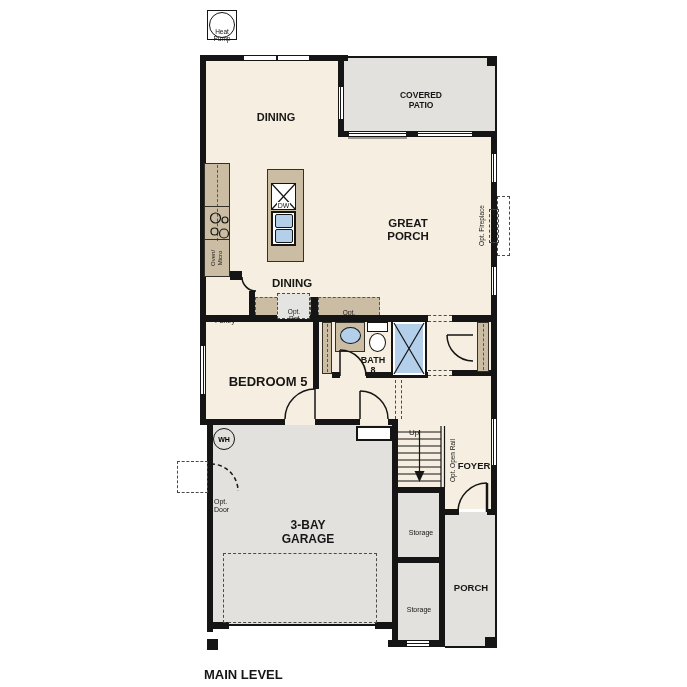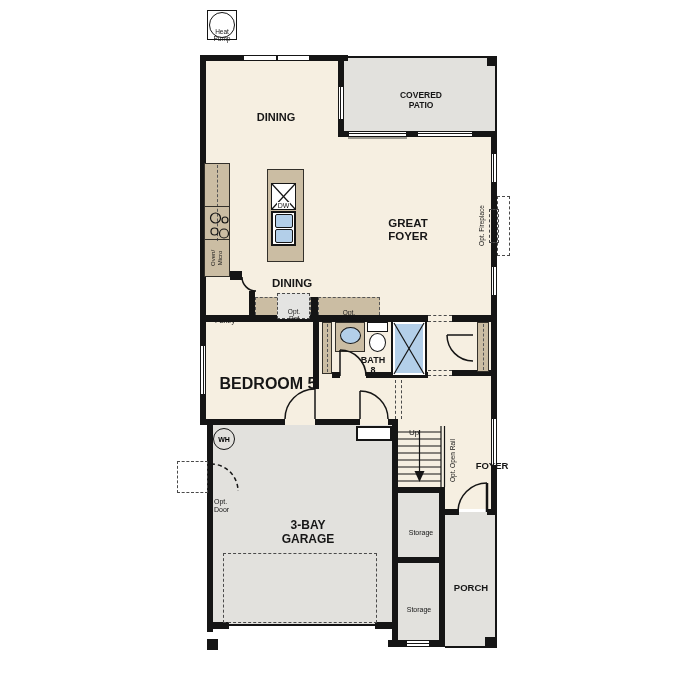--- a/index.html
+++ b/index.html
@@ -194,33 +194,34 @@
         <line x1="419.5" y1="430" x2="419.5" y2="471"></line>
       </g>
     </g>
     <polygon points="414.5,471 424.5,471 419.5,482" fill="#151515"></polygon>
   </svg>
 
   <div class="lbl" style="left:240px;top:99px;width:72px;font-size:11px;">DINING</div>
   <div class="lbl" style="left:392px;top:79px;width:58px;font-size:8.5px;">COVERED
 PATIO</div>
   <div class="lbl" style="left:368px;top:205px;width:80px;font-size:11.5px;">GREAT
-FOYER</div>
+PORCH</div>
   <div class="lbl" style="left:257px;top:265px;width:70px;font-size:11.5px;">DINING</div>
   <div class="lbl" style="left:202px;top:305px;width:46px;font-size:7px;font-weight:normal;">Pantry</div>
-  <div class="lbl" style="left:218px;top:363px;width:100px;font-size:16px;">BEDROOM 5</div>
+  <div class="lbl" style="left:218px;top:363px;width:100px;font-size:13px;">BEDROOM 5</div>
   <div class="lbl" style="left:358px;top:343px;width:30px;font-size:9px;">BATH
 8</div>
-  <div class="lbl" style="left:470px;top:449px;width:44px;font-size:9.5px;">FOYER</div>
+  <div class="lbl" style="left:452px;top:449px;width:44px;font-size:9.5px;">FOYER</div>
   <div class="lbl" style="left:276px;top:507px;width:64px;font-size:12px;">3-BAY
 GARAGE</div>
   <div class="lbl" style="left:447px;top:571px;width:48px;font-size:9.5px;">PORCH</div>
   <div class="lbl" style="left:397px;top:517px;width:48px;font-size:7px;font-weight:normal;">Storage</div>
   <div class="lbl" style="left:395px;top:594px;width:48px;font-size:7px;font-weight:normal;">Storage</div>
   <div class="lbl" style="left:402px;top:416px;width:24px;font-size:8px;font-weight:normal;">Up</div>
+  <div class="lbl left" style="left:204px;top:656px;width:140px;font-size:13px;">MAIN LEVEL</div>
   <div class="lbl" style="left:207px;top:16px;width:30px;font-size:6.5px;font-weight:normal;line-height:1.1;">Heat
 Pump</div>
   <div class="lbl" style="left:271px;top:190px;width:25px;font-size:7px;font-weight:normal;"><span style="background:#fff;padding:0 1px;">DW</span></div>
   <div class="lbl" style="left:278px;top:296px;width:32px;font-size:6.5px;font-weight:normal;">Opt.
 Ref</div>
   <div class="lbl" style="left:320px;top:297px;width:58px;font-size:6.5px;font-weight:normal;">Opt.
 Tech Center</div>
   <div class="lbl left" style="left:214px;top:486px;width:30px;font-size:7px;font-weight:normal;">Opt.
 Door</div>
   <div class="vlbl" style="left:200px;top:251px;width:34px;font-size:6px;font-weight:normal;white-space:pre-line;line-height:1.15;">Oven/

